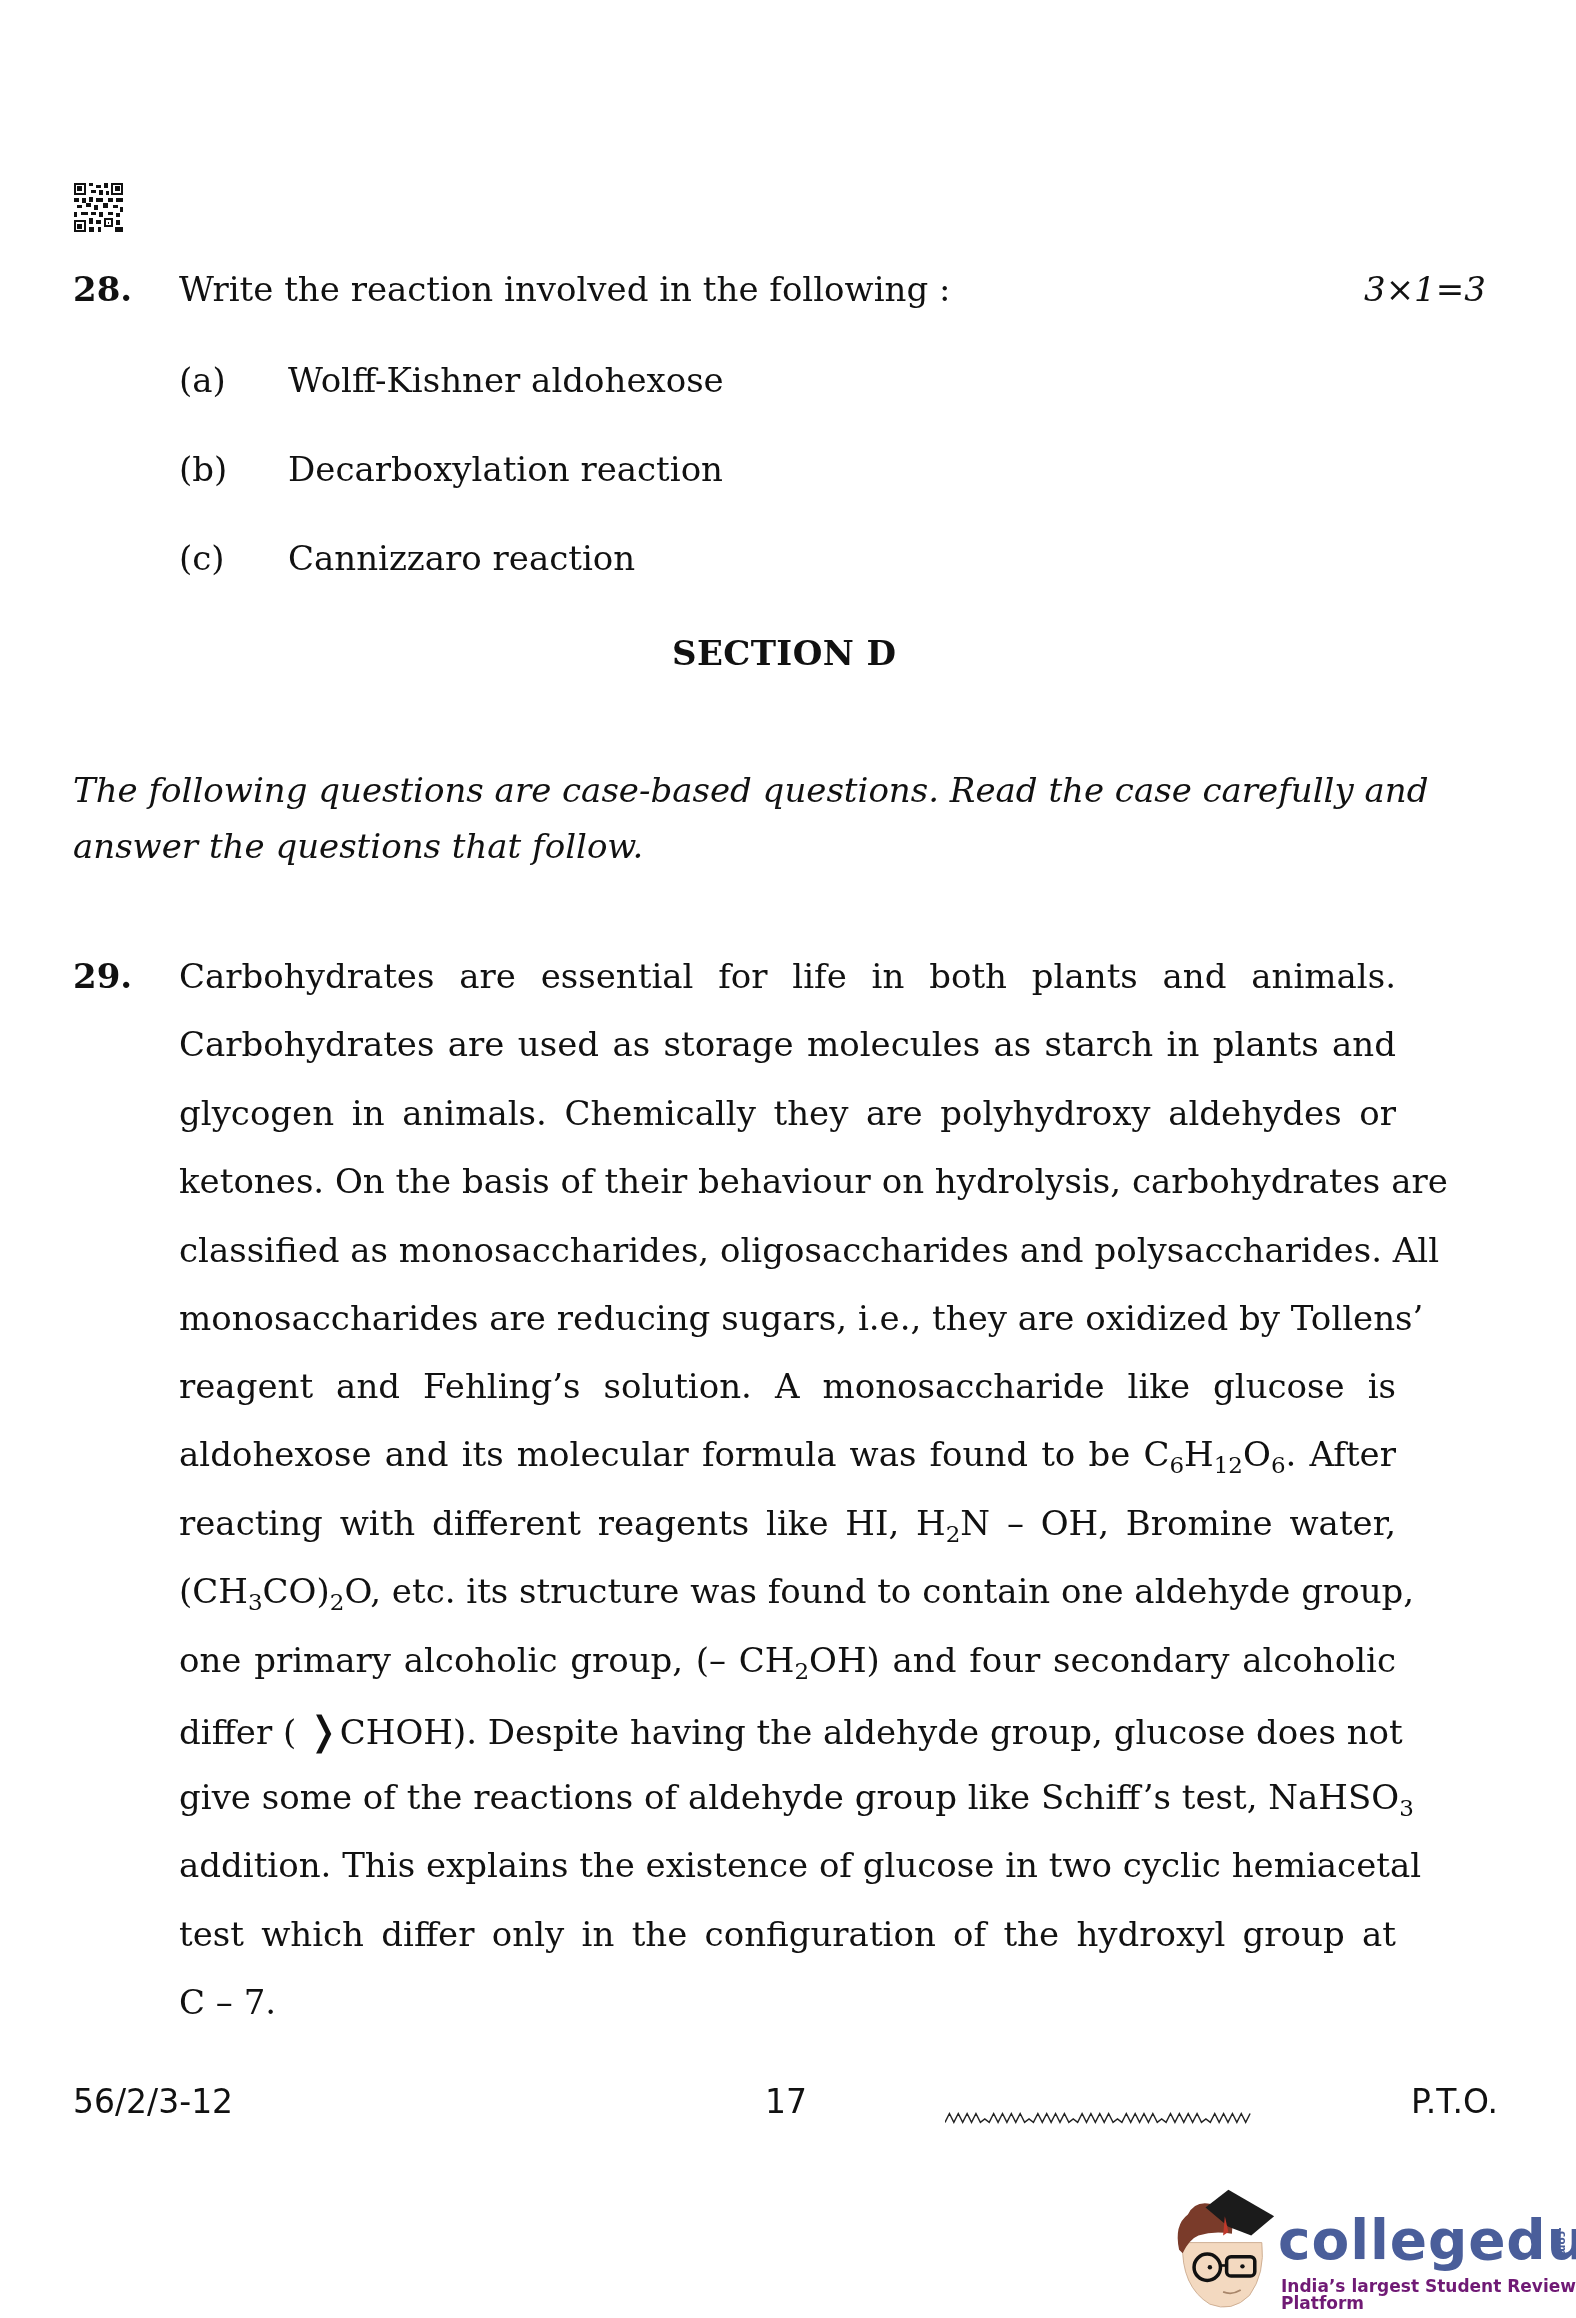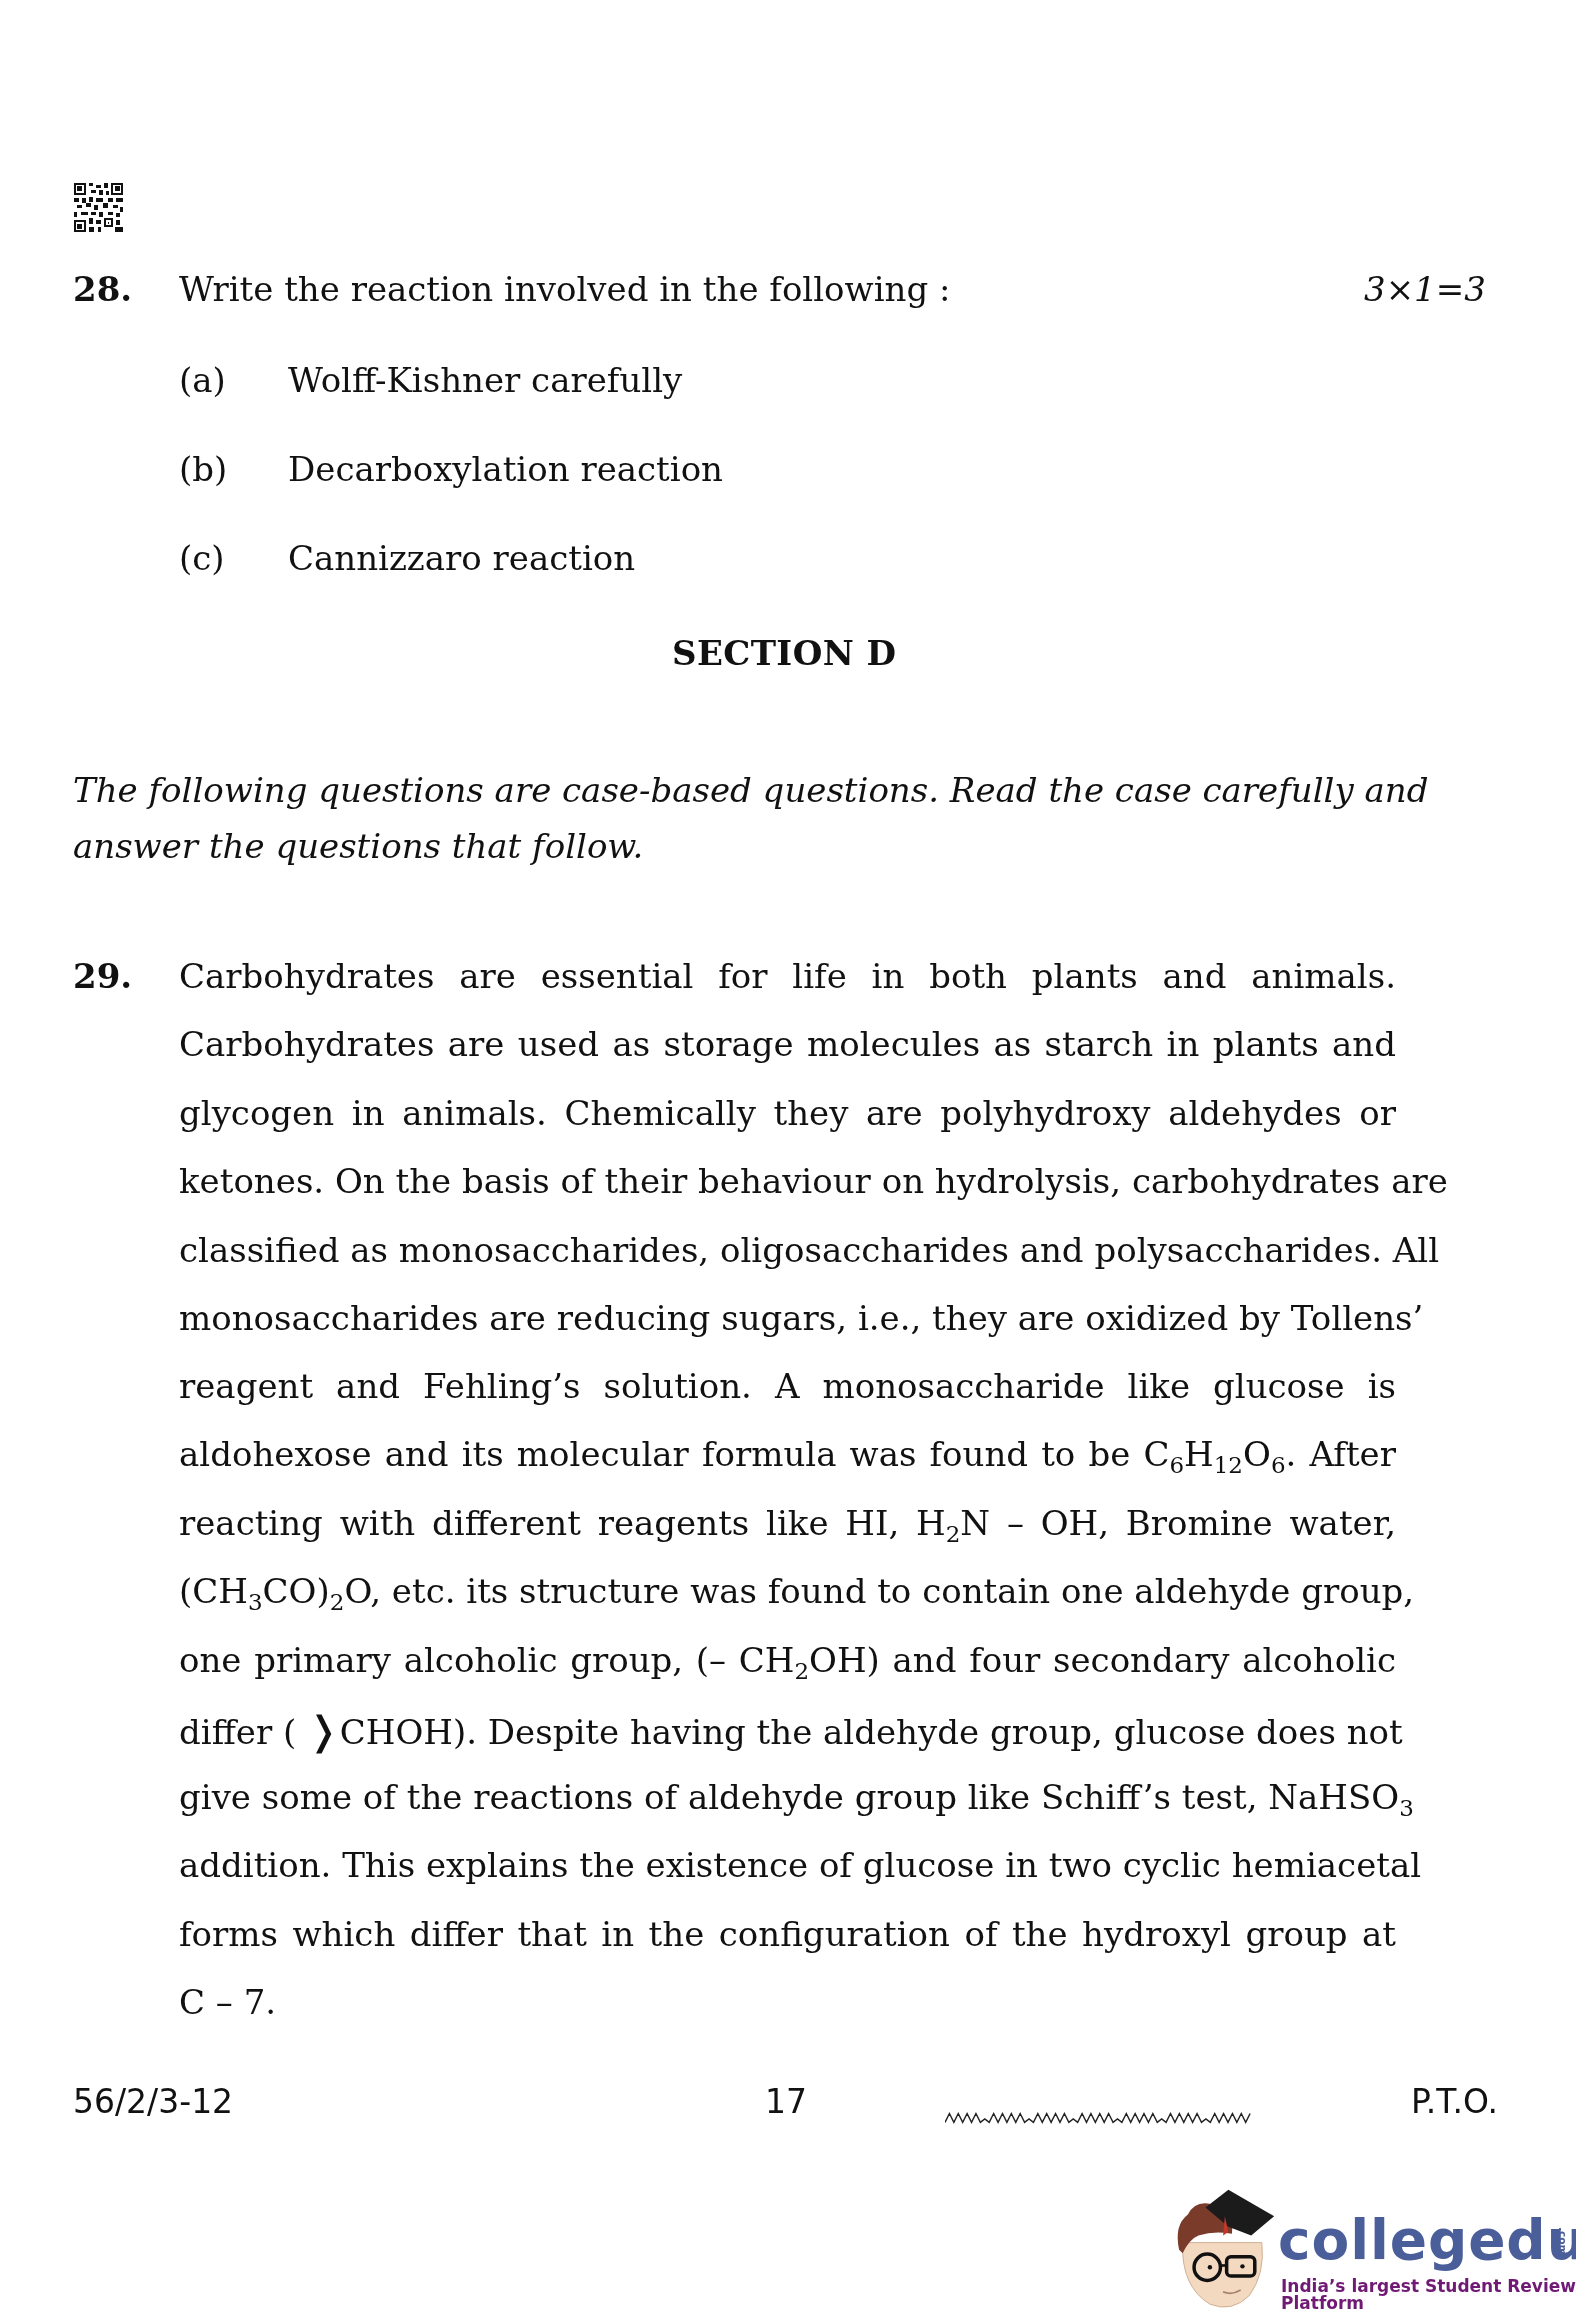--- a/index.html
+++ b/index.html
@@ -92,21 +92,21 @@
       <rect x="14" y="26" width="2" height="3"></rect>
     <rect x="24" y="26" width="5" height="3"></rect>
   </g>
 </svg>
 
 <div class="abs txt qnum" style="left:73px; top:272px;">28.</div>
 <div class="abs txt" style="left:179px; top:272px;">Write the reaction involved in the following :</div>
 <div class="abs txt marks" style="left:1364px; top:272px;">3×1=3</div>
 
 <div class="abs txt" style="left:179px; top:363px;">(a)</div>
-<div class="abs txt" style="left:288px; top:363px;">Wolff-Kishner carefully</div>
+<div class="abs txt" style="left:288px; top:363px;">Wolff-Kishner aldohexose</div>
 <div class="abs txt" style="left:179px; top:452px;">(b)</div>
 <div class="abs txt" style="left:288px; top:452px;text-align:right;">Decarboxylation reaction</div>
 <div class="abs txt" style="left:179px; top:541px;">(c)</div>
 <div class="abs txt" style="left:288px; top:541px;">Cannizzaro reaction</div>
 
 <div class="abs txt section-title" style="left:0; width:1577px; text-align:center; top:636px; text-indent:-8.8px;">SECTION D</div>
 <div class="instr-line" style="top:773px;">The following questions are case-based questions. Read the case carefully and</div>
 <div class="instr-line last" style="top:829px;">answer the questions that follow.</div>
 
 <div class="abs txt qnum" style="left:73px; top:959px;">29.</div>
@@ -118,21 +118,21 @@
   <div class="justify-line" style="top:1233px;">classified as monosaccharides, oligosaccharides and polysaccharides. All</div>
   <div class="justify-line" style="top:1301px;">monosaccharides are reducing sugars, i.e., they are oxidized by Tollens’</div>
   <div class="justify-line" style="top:1369px;">reagent and Fehling’s solution. A monosaccharide like glucose is</div>
   <div class="justify-line" style="top:1437px;"><span>aldohexose and its molecular formula was found to be C</span><sub>6</sub><span>H</span><sub>12</sub><span>O</span><sub>6</sub><span>. After</span></div>
   <div class="justify-line" style="top:1506px;"><span>reacting with different reagents like HI, H</span><sub>2</sub><span>N – OH, Bromine water,</span></div>
   <div class="justify-line" style="top:1574px;"><span>(CH</span><sub>3</sub><span>CO)</span><sub>2</sub><span>O, etc. its structure was found to contain one aldehyde group,</span></div>
   <div class="justify-line" style="top:1643px;"><span>one primary alcoholic group, (– CH</span><sub>2</sub><span>OH) and four secondary alcoholic</span></div>
   <div class="justify-line" style="top:1711px;"><span>differ ( </span><span style="font-size:39px;">❭</span><span>CHOH). Despite having the aldehyde group, glucose does not</span></div>
   <div class="justify-line" style="top:1780px;"><span>give some of the reactions of aldehyde group like Schiff’s test, NaHSO</span><sub>3</sub></div>
   <div class="justify-line" style="top:1848px;">addition. This explains the existence of glucose in two cyclic hemiacetal</div>
-  <div class="justify-line" style="top:1917px;">forms which differ that in the configuration of the hydroxyl group at</div>
+  <div class="justify-line" style="top:1917px;">test which differ only in the configuration of the hydroxyl group at</div>
   <div class="justify-line last" style="top:1985px;">C – 7.</div>
 </div>
 
 <div class="abs footer" style="left:73px; top:2085px;text-align:center;">56/2/3-12</div>
 <div class="abs footer" style="left:765px; top:2085px;">17</div>
 <svg class="abs" style="left:945px; top:2110px;" width="306" height="17.7" viewBox="0 0 346 20">
   <polyline fill="none" stroke="#222" stroke-width="1.6" points="0,14 5,4 10,14 15,4 20,14 25,4 30,14 35,4 40,14 45,10 50,14 55,4 60,14 65,4 70,14 75,4 80,14 85,4 90,14 95,10 100,14 105,4 110,14 115,4 120,14 125,4 130,14 135,4 140,14 145,10 150,14 155,4 160,14 165,4 170,14 175,4 180,14 185,4 190,14 195,10 200,14 205,4 210,14 215,4 220,14 225,4 230,14 235,4 240,14 245,10 250,14 255,4 260,14 265,4 270,14 275,4 280,14 285,4 290,14 295,10 300,14 305,4 310,14 315,4 320,14 325,4 330,14 335,4 340,14 345,4"></polyline>
 </svg>
 <div class="abs footer" style="left:1411px; top:2085px;">P.T.O.</div>
 

